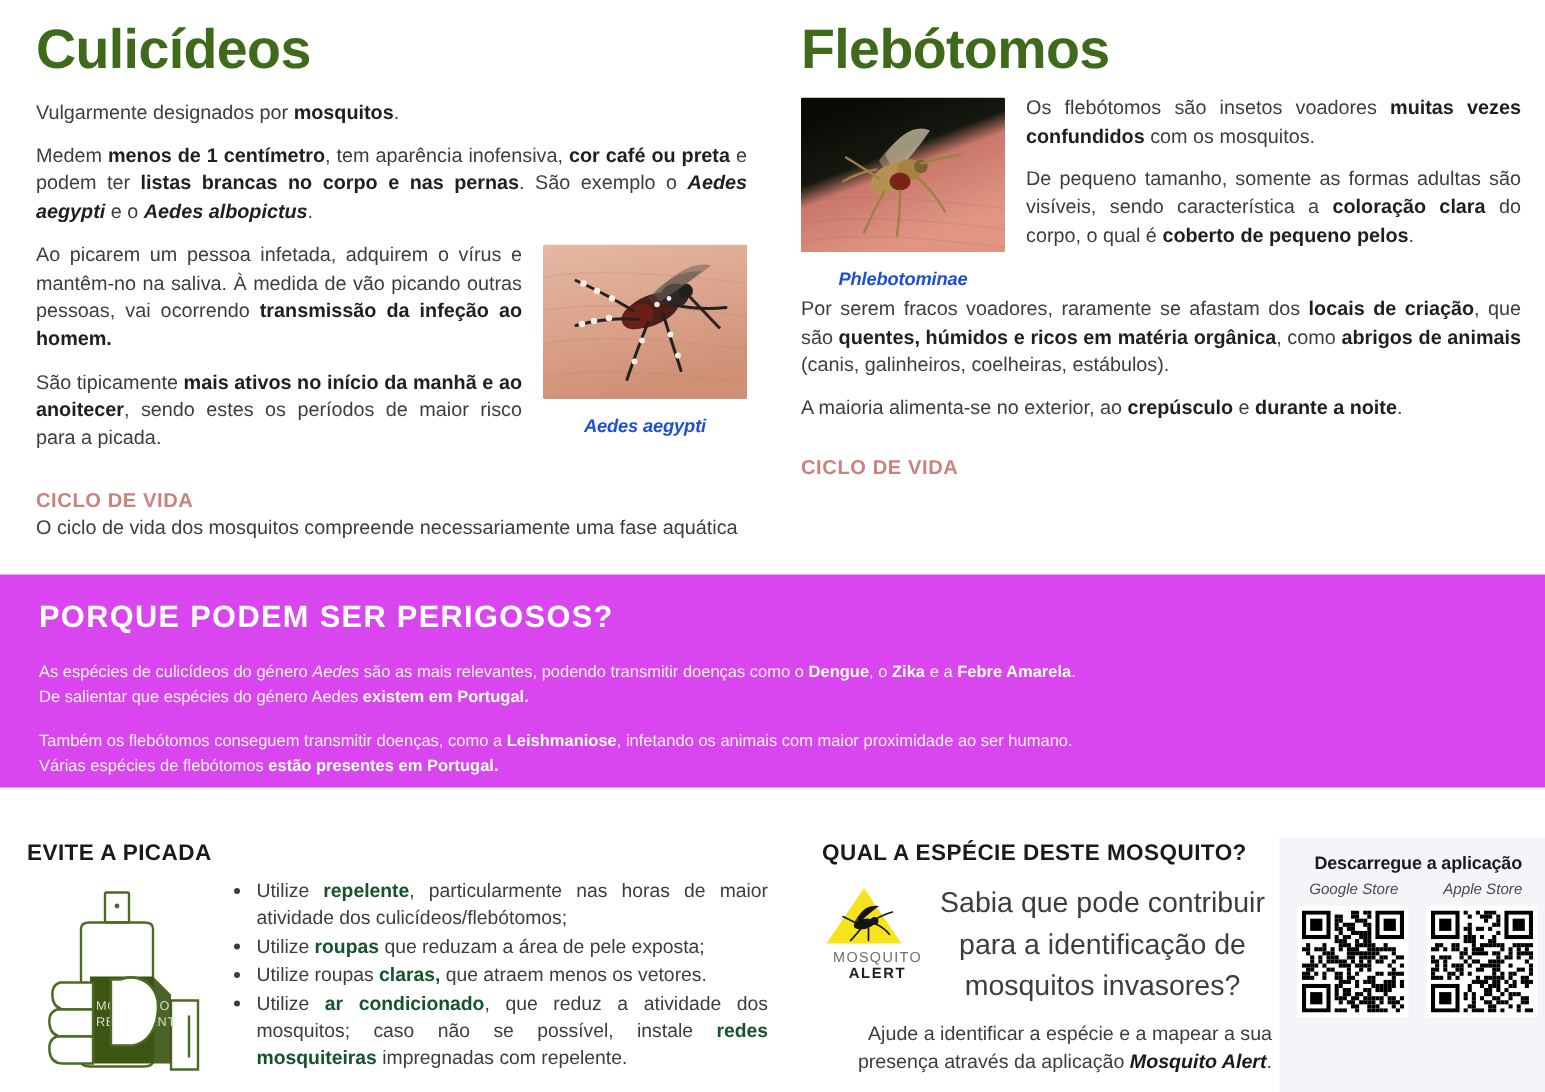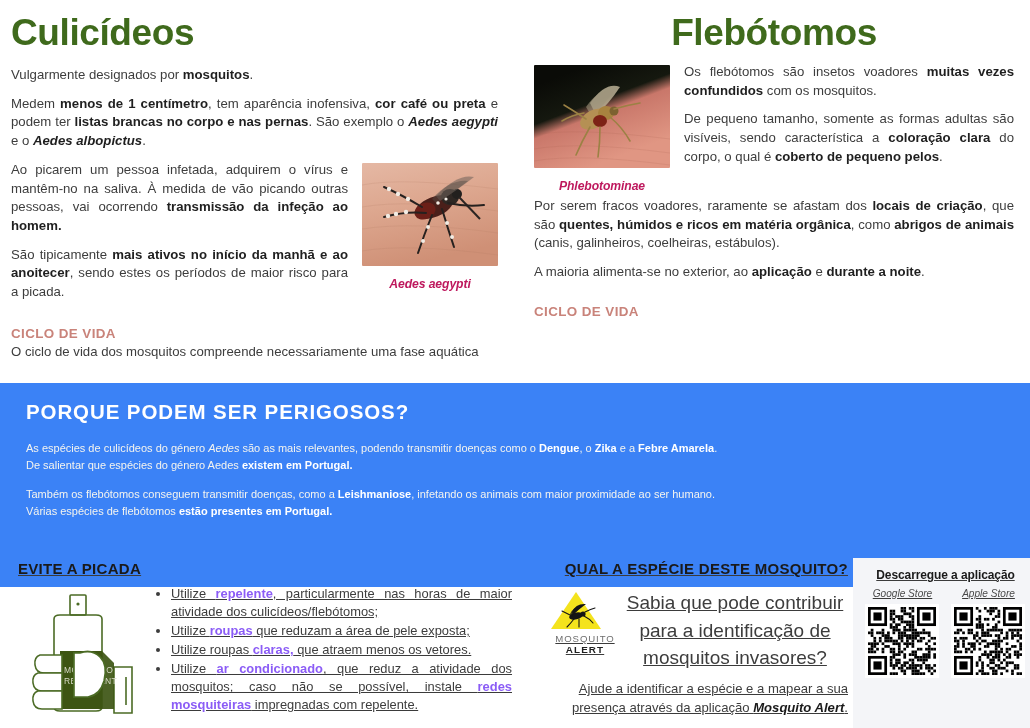--- a/index.html
+++ b/index.html
@@ -8,33 +8,33 @@
     font-family: "Liberation Sans", sans-serif;
     background: #ffffff;
     color: #3b3b3b;
     position: relative;
     overflow: hidden;
   }
   .page { position: relative; width: 1030px; height: 728px; background:#fff; }
 
   
   .top-area { display: flex; width: 1030px; height: 383px; }
-  .col { padding: 14px 22px 0 11px; }
+  .col { padding: 14px 22px 0 24px; }
   .col-left  { width: 520px; }
   .col-right { width: 510px; padding-left: 14px; padding-right: 16px; }
 
   .sec-title {
     font-size: 37px;
     font-weight: bold;
     color: #3f6a1c;
     letter-spacing: -0.4px;
     line-height: 1.05;
     margin-bottom: 13px;
   }
-  .col-right .sec-title { margin-bottom: 10px; text-align: center; }
+  .col-right .sec-title { margin-bottom: 10px; }
 
   p.body {
     font-size: 13.2px;
     line-height: 1.42;
     color: #3d3d3d;
     text-align: justify;
     margin-bottom: 10px;
   }
   p.body b { color: #1f1f1f; font-weight: bold; }
   p.body i { font-style: italic; }
@@ -70,32 +70,32 @@
   .photo {
     width: 136px; height: 103px;
     border-radius: 1px;
     overflow: hidden;
     display: block;
   }
   .fig-cap {
     font-size: 12.2px;
     font-weight: bold;
     font-style: italic;
-    color: #be185d;
+    color: #1d4ed8;
     margin-top: 11px;
     letter-spacing: -0.1px;
   }
   .clearfix::after { content:""; display:block; clear:both; }
 
   
   .banner {
     position: absolute;
     left: 0; top: 383px;
-    width: 1030px; height: 204px;
-    background: #3b82f6;
+    width: 1030px; height: 142px;
+    background: #d946ef;
     padding: 17px 37px 0 26px;
     color: #ffffff;
   }
   .banner-title {
     font-size: 20.5px;
     font-weight: bold;
     letter-spacing: 0.9px;
     color: #ffffff;
     margin-bottom: 16px;
   }
@@ -107,46 +107,45 @@
   }
   .banner p b { font-weight: bold; color: #ffffff; }
   .banner p i { font-style: italic; }
 
   
   .bottom {
     position: absolute;
     left: 0; top: 546px;
     width: 1030px; height: 156px;
     display: flex;
-    text-decoration: underline;
   }
   .bot-left  { width: 530px; padding: 14px 18px 0 18px; }
   .bot-right { width: 500px; padding: 14px 10px 0 18px; display:flex; }
 
   .bot-heading {
     font-size: 15px;
     font-weight: bold;
     color: #1a1a1a;
     letter-spacing: 0.3px;
     margin-bottom: 8px;
   }
-  .bot-heading.center { text-align: right; }
+  .bot-heading.center { text-align: left; }
 
   .avoid-row { display: flex; align-items: flex-start; }
   .bottle-wrap { width: 128px; flex: 0 0 128px; padding-top: 4px; }
   .tips { flex: 1; padding-left: 6px; }
   .tips ul { margin: 0; padding-left: 19px; }
   .tips li {
     font-size: 12.9px;
     line-height: 1.40;
     color: #3d3d3d;
     text-align: justify;
     margin-bottom: 1px;
   }
-  .tips li b { font-weight: bold; color: #8b5cf6; }
+  .tips li b { font-weight: bold; color: #14532d; }
 
   .alert-block { width: 300px; flex: 0 0 300px; }
   .alert-row { display: flex; align-items: flex-start; margin-top: 4px; }
   .alert-logo { width: 74px; flex: 0 0 74px; text-align: center; padding-top: 4px;}
   .logo-t1 { font-size: 9.6px; color:#6e6e6e; letter-spacing:0.9px; margin-top:2px; }
   .logo-t2 { font-size: 9.9px; color:#1f1f1f; font-weight:bold; letter-spacing:1.1px; }
   .alert-q {
     flex: 1;
     font-size: 19px;
     line-height: 1.46;
@@ -307,21 +306,21 @@
           <p class="body">Os flebótomos são insetos voadores <b>muitas vezes confundidos</b> com os mosquitos.</p>
         </div>
       <div>
           <p class="body">De pequeno tamanho, somente as formas adultas são visíveis, sendo característica a <b>coloração clara</b> do corpo, o qual é <b>coberto de pequeno pelos</b>.</p>
         </div>
       <div style="clear:both;"></div>
       <div>
           <p class="body">Por serem fracos voadores, raramente se afastam dos <b>locais de criação</b>, que são <b>quentes, húmidos e ricos em matéria orgânica</b>, como <b>abrigos de animais</b> (canis, galinheiros, coelheiras, estábulos).</p>
         </div>
       <div>
-          <p class="body">A maioria alimenta-se no exterior, ao <b>aplicação</b> e <b>durante a noite</b>.</p>
+          <p class="body">A maioria alimenta-se no exterior, ao <b>crepúsculo</b> e <b>durante a noite</b>.</p>
         </div>
 
       <div style="height:12px;"></div>
       <div class="lifecycle-title">CICLO DE VIDA</div>
     </div>
   </div>
 
   <div class="banner">
     <div class="banner-title">PORQUE PODEM SER PERIGOSOS?</div>
     <div>

